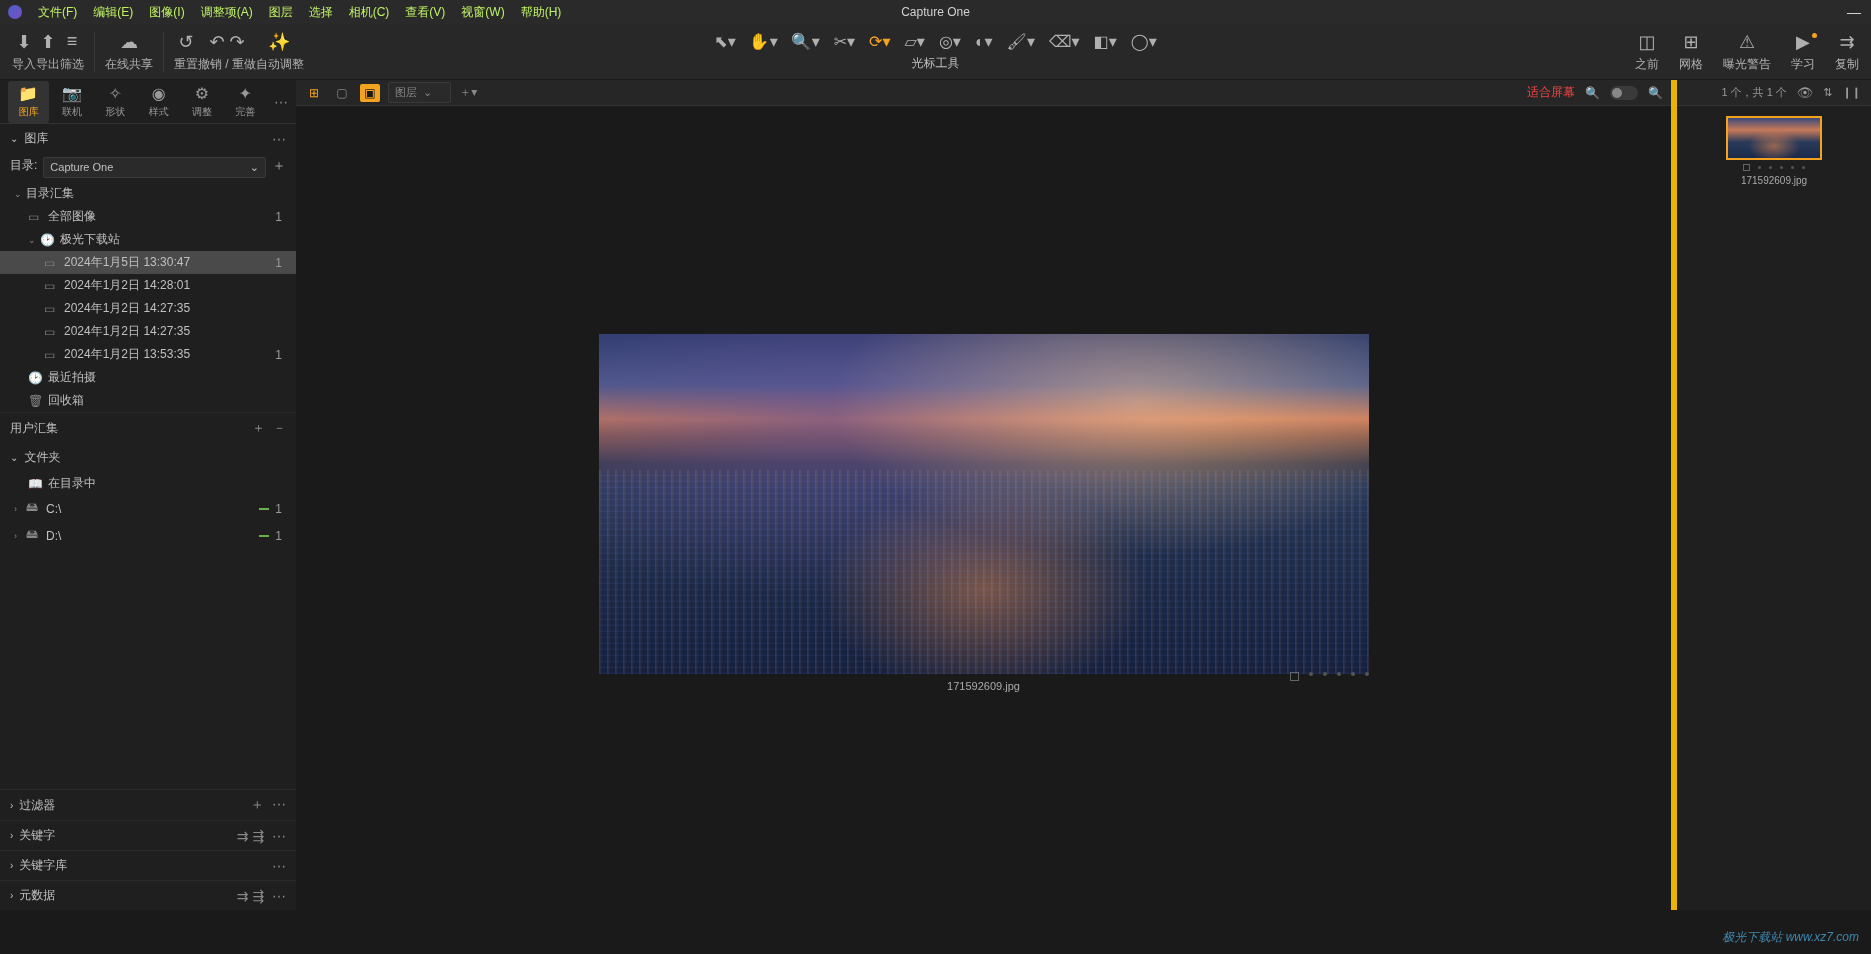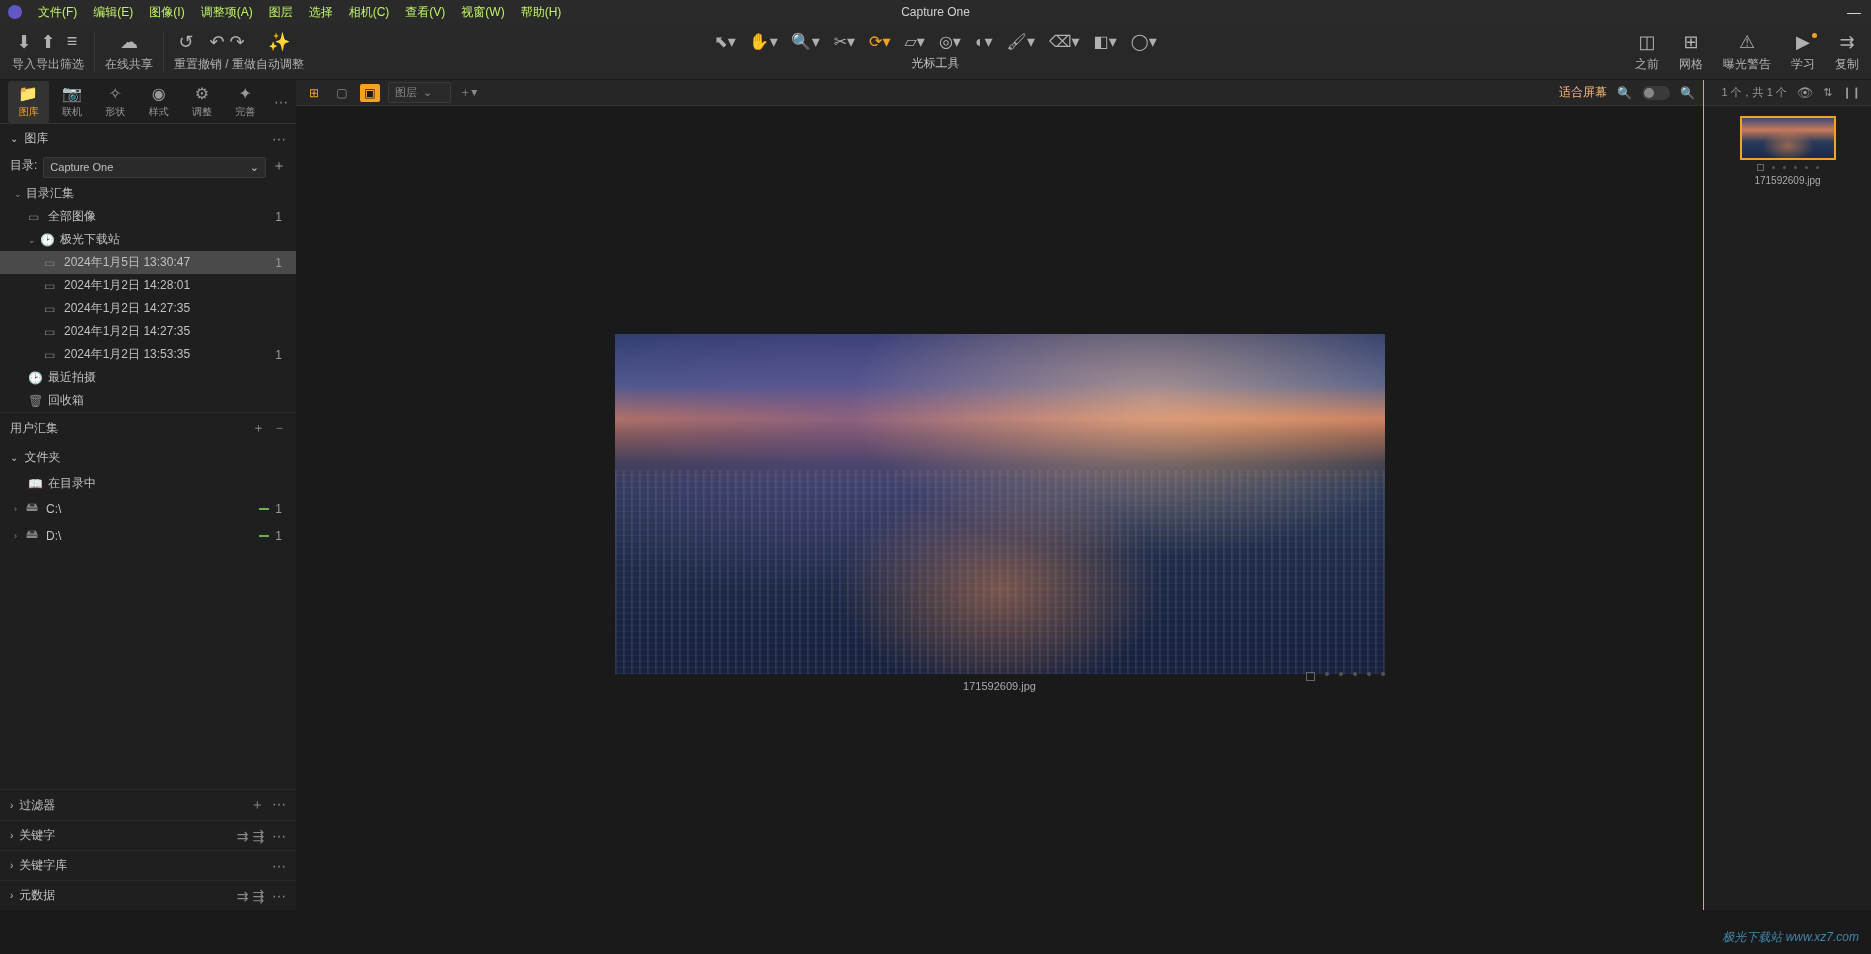--- a/index.html
+++ b/index.html
@@ -61,40 +61,40 @@
 
 .sidebar-spacer { flex: 1; }
 .bottom-panels .panel-header { border-top: 1px solid #2a2a2a; }
 
 
 .viewer-area { flex: 1; background: #1a1a1a; display: flex; flex-direction: column; }
 .viewer-toolbar { height: 26px; background: #262626; display: flex; align-items: center; padding: 0 8px; gap: 8px; border-bottom: 1px solid #333; }
 .view-mode-btn { width: 20px; height: 18px; display: flex; align-items: center; justify-content: center; cursor: pointer; color: #888; border-radius: 2px; }
 .view-mode-btn.active { background: #f4a320; color: #1a1a1a; }
 .layer-select { background: #2a2a2a; border: 1px solid #3a3a3a; color: #888; padding: 2px 18px 2px 6px; font-size: 11px; border-radius: 2px; }
-.vt-right { margin-left: auto; display: flex; align-items: center; gap: 10px; color: #fdba74; }
+.vt-right { margin-left: auto; display: flex; align-items: center; gap: 10px; color: #ef4444; }
 .pill { width: 28px; height: 14px; background: #3a3a3a; border-radius: 7px; position: relative; }
 .pill::after { content: ''; position: absolute; width: 10px; height: 10px; background: #888; border-radius: 50%; top: 2px; left: 2px; }
 
 .canvas { flex: 1; display: flex; flex-direction: column; align-items: center; justify-content: center; position: relative; }
 .image-preview { width: 770px; height: 340px; background: linear-gradient(180deg, #2a3a6a 0%, #4a5a8a 15%, #c77a5a 25%, #8a5a4a 30%, #3a3a4a 38%, #2a3a5a 45%, #1a2a4a 100%); position: relative; overflow: hidden; }
 .image-preview::before { content: ''; position: absolute; inset: 0; background: 
   radial-gradient(ellipse at 70% 20%, rgba(255,200,150,0.5), transparent 40%),
   radial-gradient(ellipse at 30% 25%, rgba(100,80,150,0.6), transparent 50%),
   radial-gradient(ellipse at 50% 75%, rgba(255,150,80,0.4), transparent 30%),
   linear-gradient(180deg, transparent 40%, rgba(20,30,60,0.8) 100%);
 }
 .image-preview::after { content: ''; position: absolute; bottom: 0; left: 0; right: 0; height: 60%; background:
   repeating-linear-gradient(90deg, rgba(255,180,100,0.15) 0px, transparent 3px, transparent 8px),
   repeating-linear-gradient(0deg, rgba(100,150,255,0.1) 0px, transparent 2px, transparent 6px);
 }
 .img-caption { margin-top: 6px; color: #aaa; font-size: 11px; }
 
 
-.browser { width: 168px; background: #1f1f1f; border-left: 1px solid #eab308; display: flex; flex-direction: column; }
+.browser { width: 200px; background: #1f1f1f; border-left: 6px solid #eab308; display: flex; flex-direction: column; }
 .browser-header { height: 26px; background: #262626; display: flex; align-items: center; justify-content: flex-end; padding: 0 10px; gap: 10px; color: #999; font-size: 11px; border-bottom: 1px solid #333; }
 .browser-header .eye { font-size: 13px; }
 .thumb-container { padding: 10px; display: flex; flex-direction: column; align-items: center; }
 .thumb { width: 96px; height: 44px; border: 2px solid #f4a320; background: linear-gradient(180deg,#3a4a7a 0%,#c77a5a 30%,#2a3a5a 60%,#1a2a4a 100%); position: relative; }
 .thumb::after { content:''; position:absolute; inset:0; background: radial-gradient(ellipse at 50% 70%, rgba(255,150,80,0.5), transparent 40%); }
 .thumb-rating { margin-top: 4px; display: flex; gap: 8px; align-items: center; }
 .thumb-rating .box { width: 7px; height: 7px; border: 1px solid #666; }
 .thumb-rating .dot { width: 3px; height: 3px; background: #555; border-radius: 50%; }
 .thumb-name { margin-top: 4px; font-size: 10px; color: #aaa; }
 

